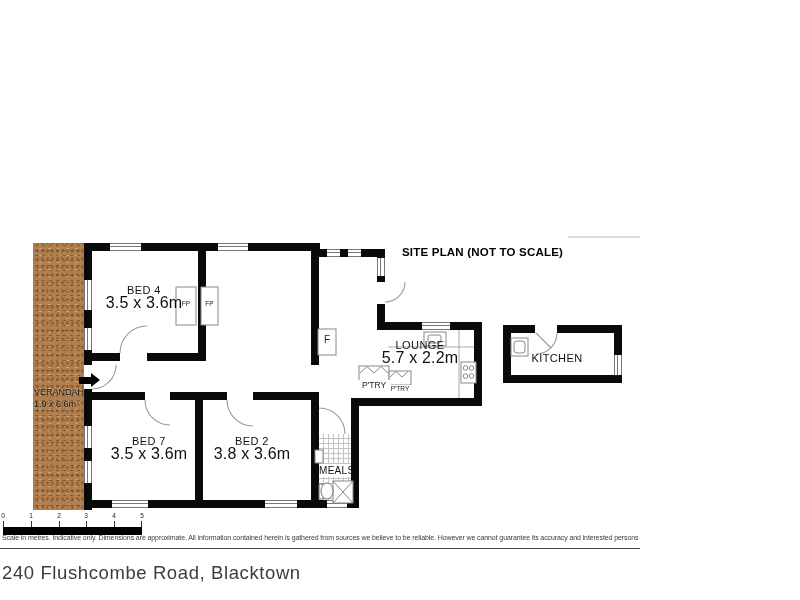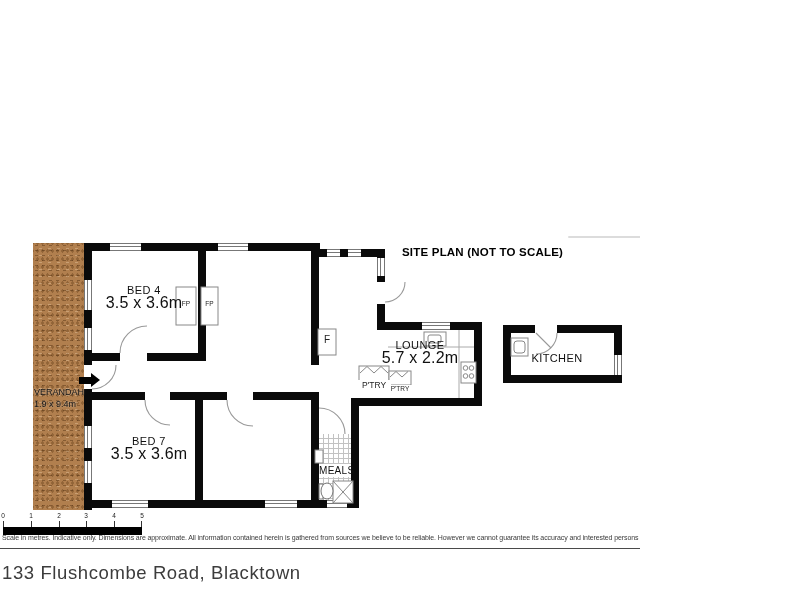--- a/index.html
+++ b/index.html
@@ -164,24 +164,28 @@
     <div class="room-name">LOUNGE</div>
     <div class="room-dims">5.7 x 2.2m</div>
   </div>
   <div class="room-label" style="left:512px;top:352px;width:90px">
     <div class="room-name">KITCHEN</div>
   </div>
   <div class="room-label" style="left:104px;top:435px;width:90px">
     <div class="room-name">BED 7</div>
     <div class="room-dims">3.5 x 3.6m</div>
   </div>
+  <div class="room-label" style="left:207px;top:435px;width:90px">
+    <div class="room-name">BED 2</div>
+    <div class="room-dims">3.8 x 3.6m</div>
+  </div>
   <div id="bath-label">MEALS</div>
   <div id="verandah-label">
     <div>VERANDAH</div>
-    <div>1.9 x 9.4m</div>
+    <div>1.9 x 6.6m</div>
   </div>
 
   <div class="fixture-label" style="left:176px;top:300px;width:20px;font-size:6.5px">FP</div>
   <div class="fixture-label" style="left:201px;top:300px;width:17px;font-size:6.5px">FP</div>
   <div class="fixture-label" style="left:318px;top:334px;width:18px;font-size:10px">F</div>
   <div class="fixture-label" style="left:357px;top:380px;width:34px;font-size:8.5px;background:#fff">P'TRY</div>
   <div class="fixture-label" style="left:386px;top:385px;width:28px;font-size:6.5px;background:#fff">P'TRY</div>
 
   <div class="ticknum" style="left:-3px">0</div>
   <div class="ticknum" style="left:25px">1</div>
@@ -192,21 +196,21 @@
   <div class="tickmark" style="left:3px"></div>
   <div class="tickmark" style="left:31px"></div>
   <div class="tickmark" style="left:59px"></div>
   <div class="tickmark" style="left:86px"></div>
   <div class="tickmark" style="left:114px"></div>
   <div class="tickmark" style="left:141px"></div>
   <div id="scale-bar"></div>
 
   <div id="disclaimer">Scale in metres. Indicative only. Dimensions are approximate. All information contained herein is gathered from sources we believe to be reliable. However we cannot guarantee its accuracy and interested persons should rely on their own enquiries.</div>
   <div id="footer-line"></div>
-  <div id="address">133 Flushcombe Road, Blacktown</div>
+  <div id="address">240 Flushcombe Road, Blacktown</div>
 
   <svg id="compass" width="50" height="47" viewBox="0 0 50 47">
     <rect x="0.5" y="0.5" width="49" height="46" fill="#fff" stroke="#555" stroke-width="1"></rect>
     <circle cx="25" cy="23" r="19" fill="none" stroke="#999" stroke-width="1"></circle>
     <path d="M 9,31 L 25,11 L 41,31" fill="none" stroke="#000" stroke-width="5.5"></path>
     <text x="25" y="34" font-size="14" font-weight="bold" text-anchor="middle" font-family="Liberation Sans, DejaVu Sans, sans-serif">N</text>
   </svg>
 
 </div>
 

